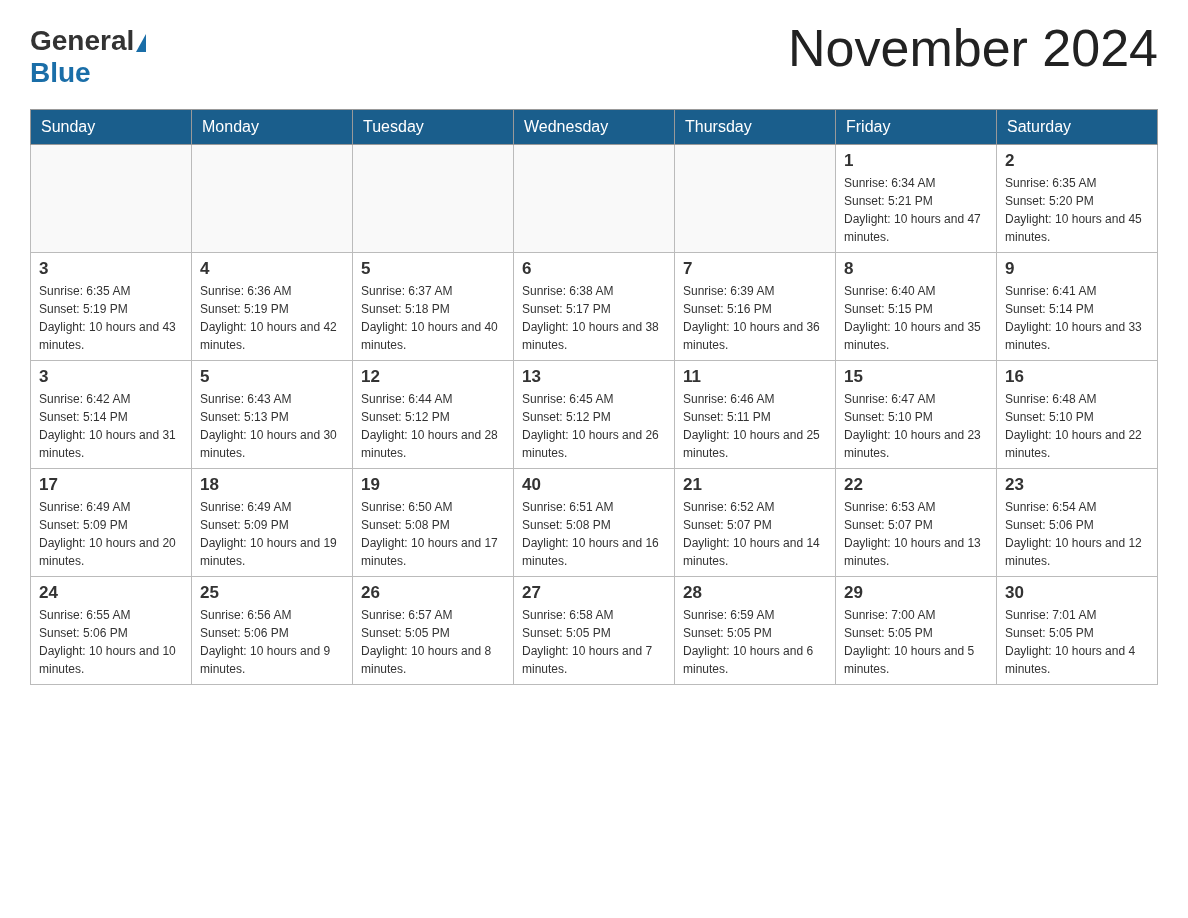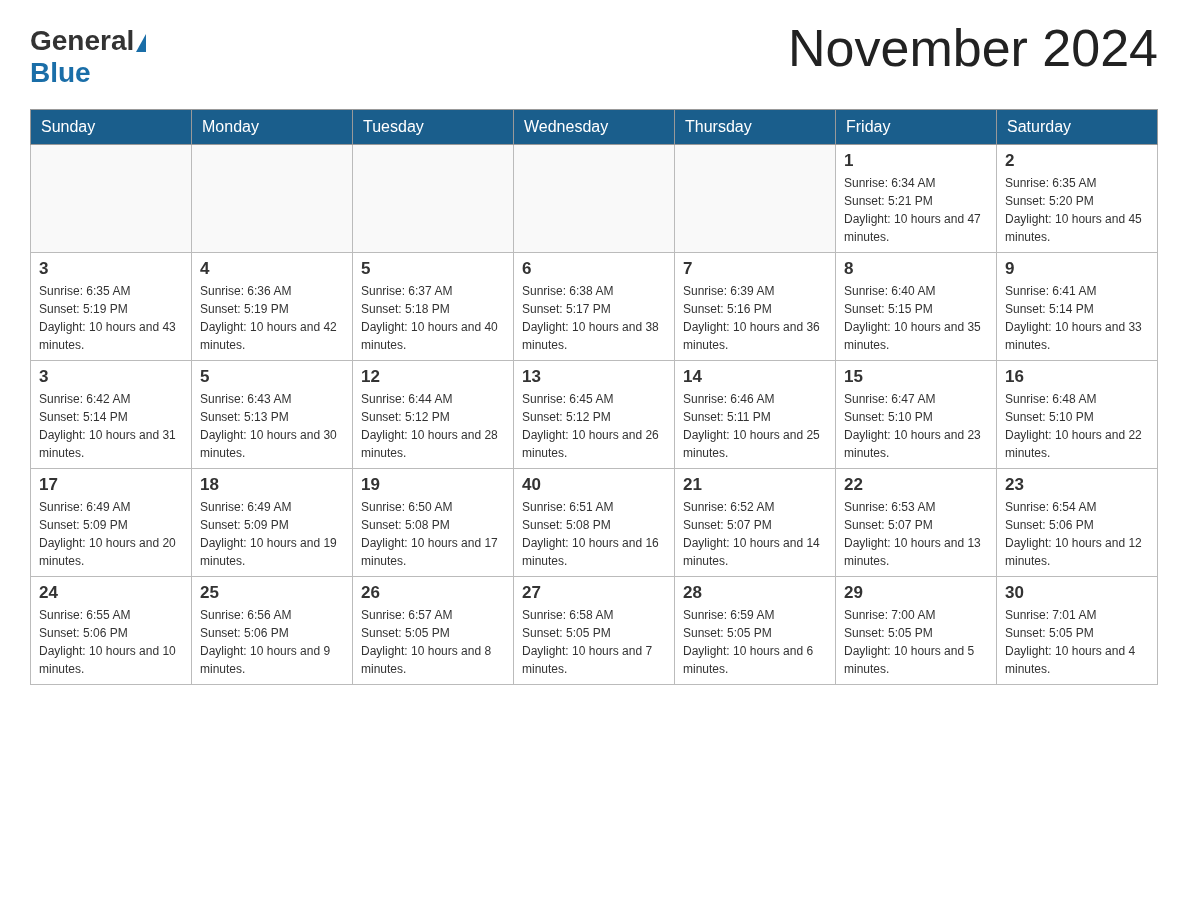--- a/index.html
+++ b/index.html
@@ -188,21 +188,21 @@
         </td>
         <td>
           <span class="day-number">12</span>
           <div class="day-info">Sunrise: 6:44 AM<br>Sunset: 5:12 PM<br>Daylight: 10 hours and 28 minutes.</div>
         </td>
         <td>
           <span class="day-number">13</span>
           <div class="day-info">Sunrise: 6:45 AM<br>Sunset: 5:12 PM<br>Daylight: 10 hours and 26 minutes.</div>
         </td>
         <td>
-          <span class="day-number">14</span>
+          <span class="day-number">11</span>
           <div class="day-info">Sunrise: 6:46 AM<br>Sunset: 5:11 PM<br>Daylight: 10 hours and 25 minutes.</div>
         </td>
         <td>
           <span class="day-number">15</span>
           <div class="day-info">Sunrise: 6:47 AM<br>Sunset: 5:10 PM<br>Daylight: 10 hours and 23 minutes.</div>
         </td>
         <td>
           <span class="day-number">16</span>
           <div class="day-info">Sunrise: 6:48 AM<br>Sunset: 5:10 PM<br>Daylight: 10 hours and 22 minutes.</div>
         </td>

